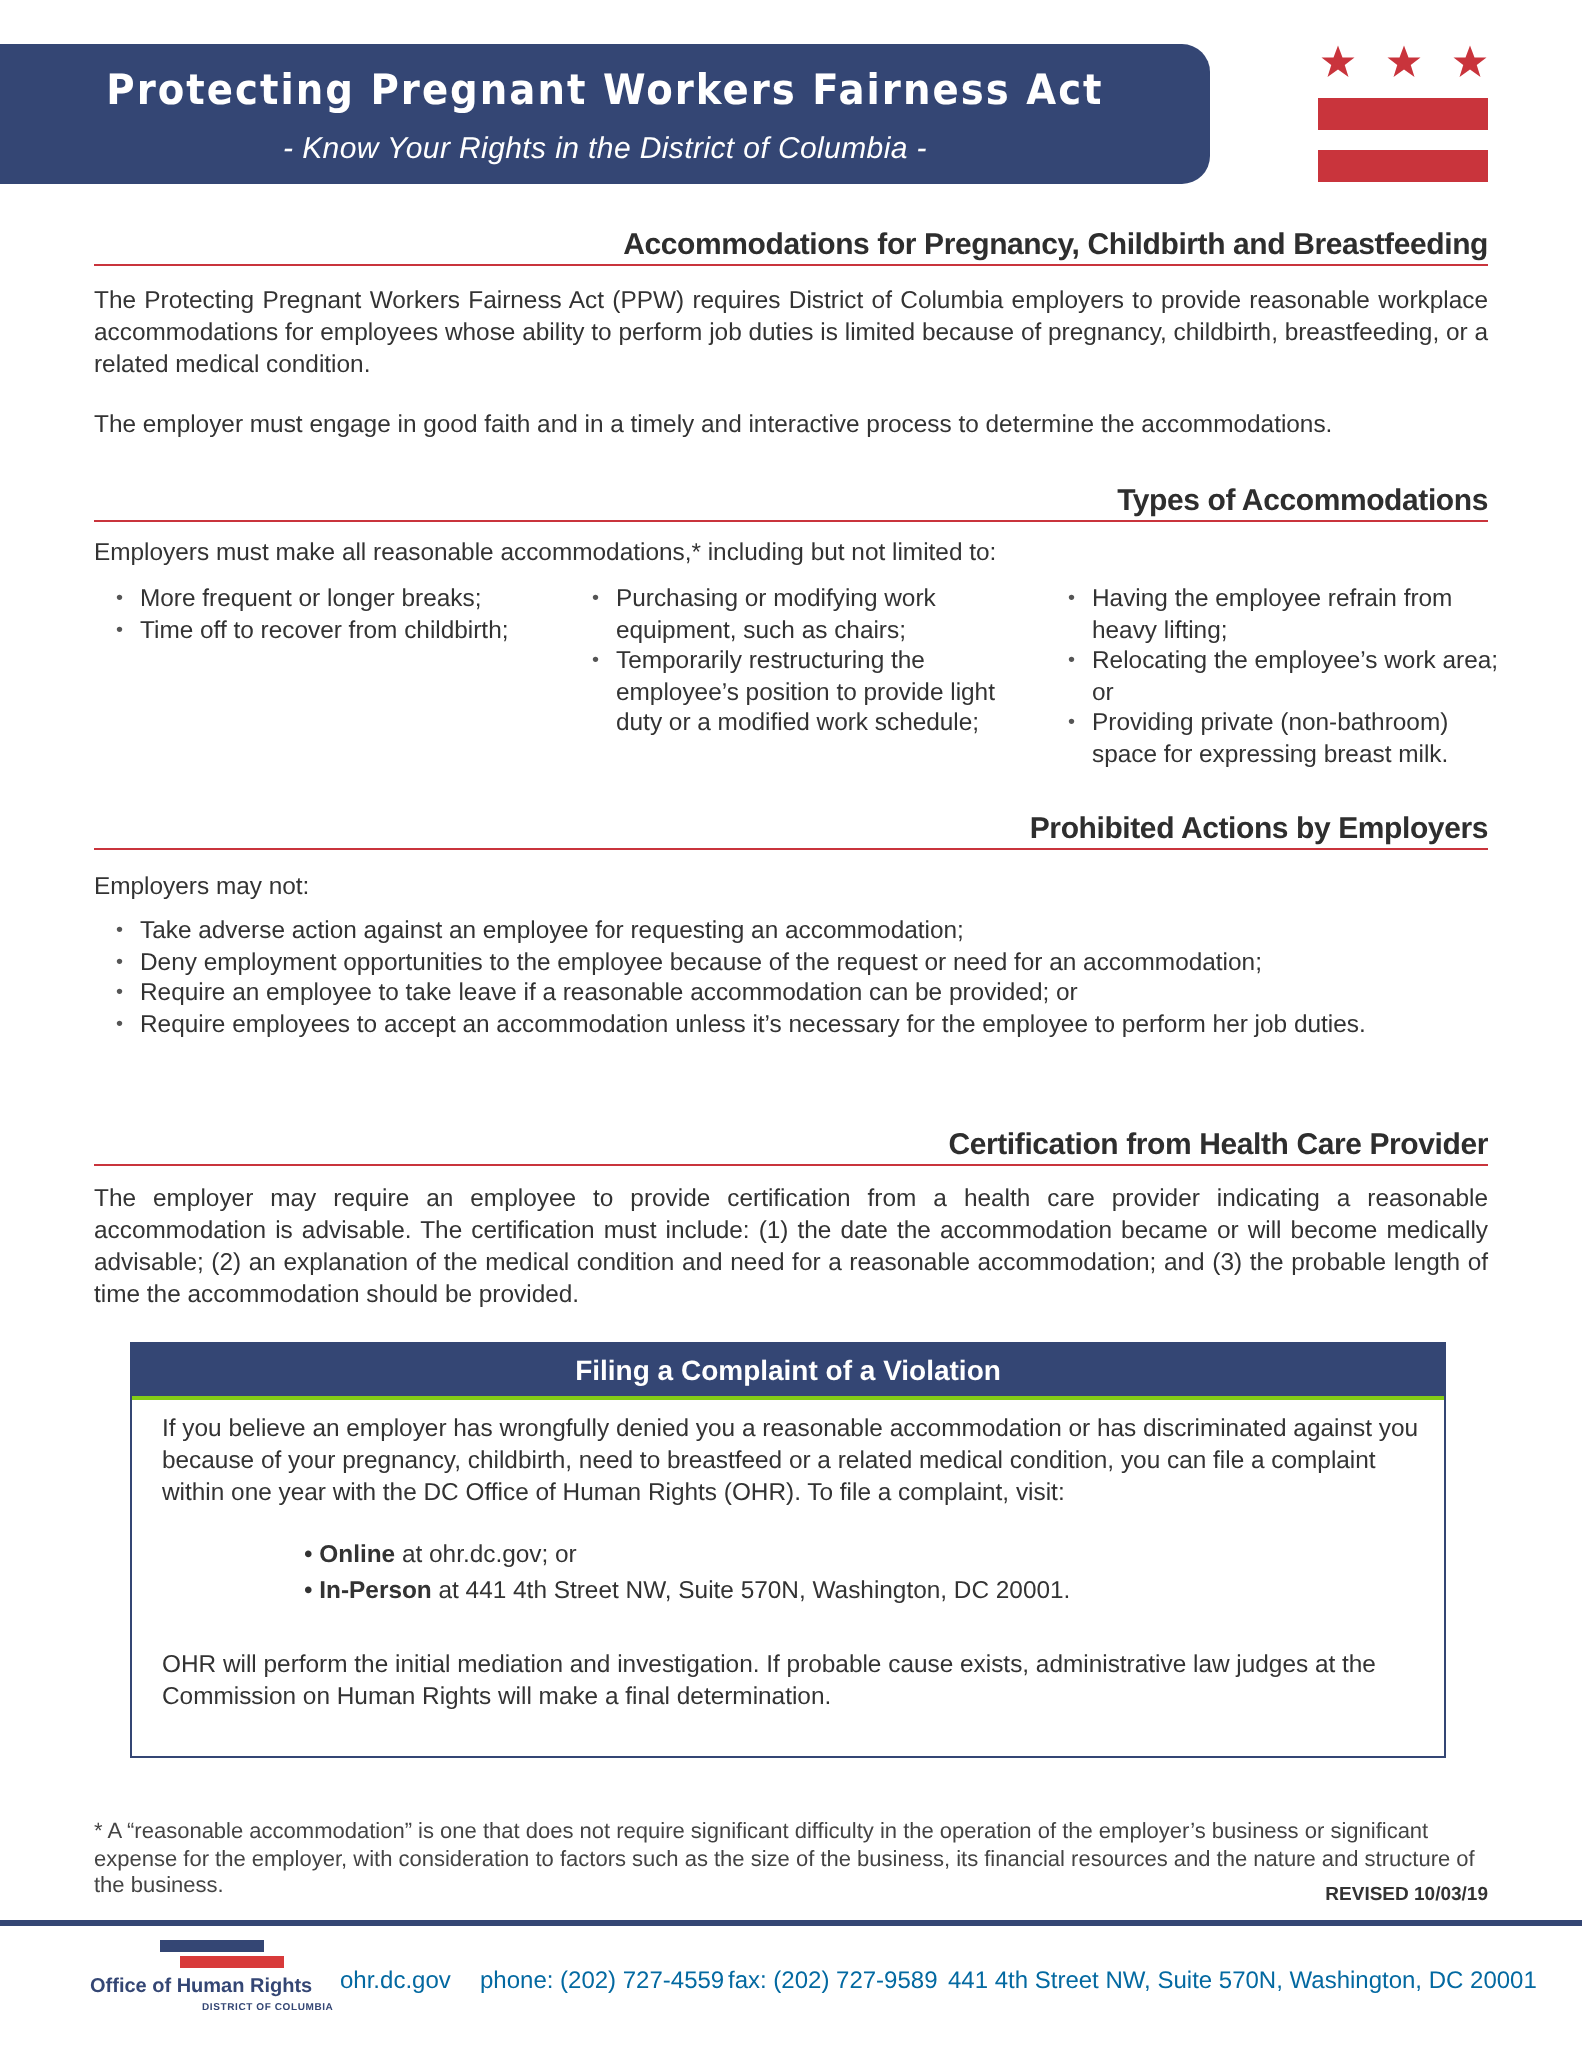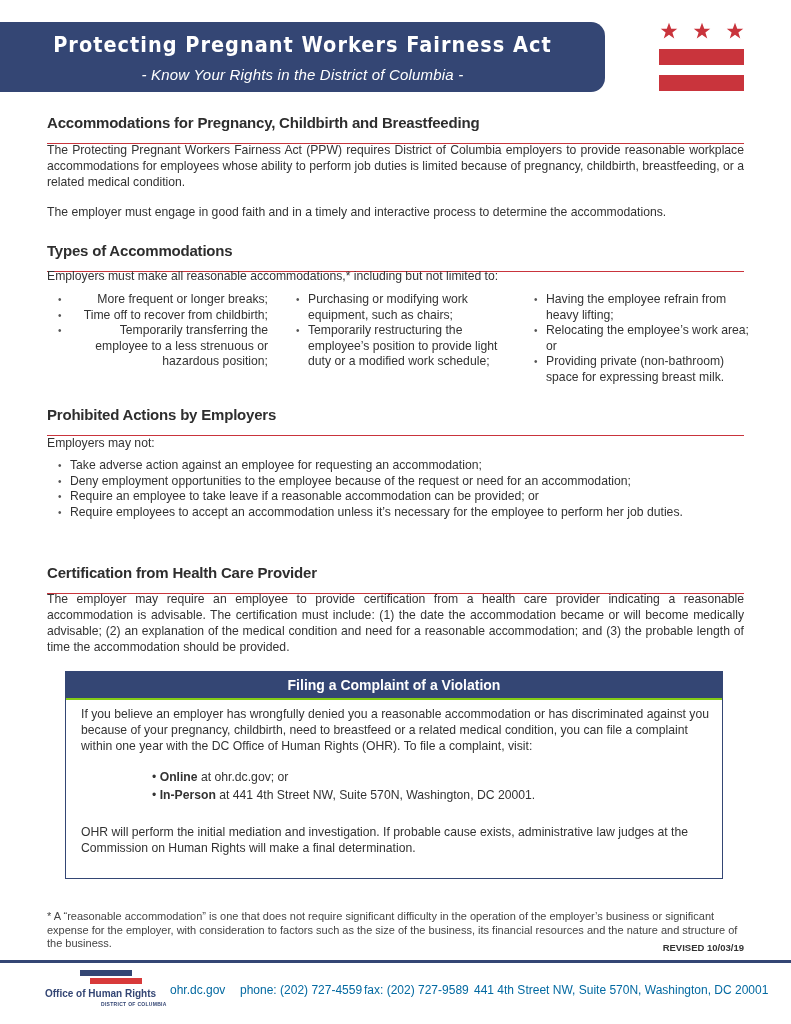--- a/index.html
+++ b/index.html
@@ -7,21 +7,21 @@
          font-family: "Liberation Sans", sans-serif; color: #2b2b2b; }
   .banner { position: absolute; left: 0; top: 22px; width: 605px; height: 70px;
             background: #344674; border-radius: 0 14px 14px 0; color: #fff; text-align: center; }
   .banner-title { position: absolute; left: 0; right: 0; top: 11px; font-size: 21px; font-weight: bold;
                   letter-spacing: 1.1px; font-family: "DejaVu Sans", sans-serif; transform: scaleX(0.92); }
   .banner-sub { position: absolute; left: 0; right: 0; top: 44px; font-size: 15px; font-style: italic; letter-spacing: 0.2px; }
   .flag { position: absolute; left: 659px; top: 22px; width: 85px; height: 70px; }
   .star { position: absolute; top: 0; width: 18px; height: 18px; }
   .bar { position: absolute; left: 0; width: 85px; height: 16px; background: #c9343c; }
   .section-h { position: absolute; left: 47px; width: 697px; font-size: 15px; font-weight: bold; color: #2e2e2e;
-               border-bottom: 1.5px solid #c9343c; padding-bottom: 12px; letter-spacing: -0.2px; }
+               border-bottom: 1.5px solid #c9343c; padding-bottom: 1px; letter-spacing: -0.2px; text-align: right; }
   .p { position: absolute; left: 47px; width: 697px; font-size: 12.2px; line-height: 16px; color: #333; text-align: justify; }
   .col { position: absolute; top: 292px; font-size: 12.2px; line-height: 15.5px; color: #333; }
   .col ul, .plist { margin: 0; padding: 0; list-style: none; }
   .col li, .plist li { position: relative; padding-left: 12px; }
   .col li::before, .plist li::before { content: "•"; position: absolute; left: 0; top: 0; font-size: 10px; color: #555; }
   .plist { position: absolute; left: 58px; top: 458px; width: 690px; font-size: 12.2px; line-height: 15.5px; color: #333; }
   .box { position: absolute; left: 65px; top: 671px; width: 656px; height: 206px; border: 1.5px solid #344674; }
   .box-head { position: absolute; left: 0; top: 0; right: 0; height: 26px; background: #344674; color: #fff;
               font-size: 14px; font-weight: bold; text-align: center; line-height: 26px; border-bottom: 2px solid #84cc16; }
   .box-p { position: absolute; left: 15px; width: 630px; font-size: 12.2px; line-height: 16px; color: #333; }
@@ -59,25 +59,24 @@
   <div class="bar" style="top:53px"></div>
 </div>
 
 <div class="section-h" style="top:114px">Accommodations for Pregnancy, Childbirth and Breastfeeding</div>
 <div class="p" style="top:142px">The Protecting Pregnant Workers Fairness Act (PPW) requires District of Columbia employers to provide reasonable workplace accommodations for employees whose ability to perform job duties is limited because of pregnancy, childbirth, breastfeeding, or a related medical condition.</div>
 <div class="p" style="top:204px">The employer must engage in good faith and in a timely and interactive process to determine the accommodations.</div>
 
 <div class="section-h" style="top:242px">Types of Accommodations</div>
 <div class="p" style="top:268px">Employers must make all reasonable accommodations,* including but not limited to:</div>
 
-<div class="col" style="left:58px; width:210px;text-align:right;">
+<div class="col" style="left:58px; width:210px;">
   <ul>
     <li>More frequent or longer breaks;</li>
     <li>Time off to recover from childbirth;</li>
-    <li>Temporarily transferring the employee to a less strenuous or hazardous position;</li>
   </ul>
 </div>
 <div class="col" style="left:296px; width:210px;">
   <ul>
     <li>Purchasing or modifying work equipment, such as chairs;</li>
     <li>Temporarily restructuring the employee’s position to provide light duty or a modified work schedule;</li>
   </ul>
 </div>
 <div class="col" style="left:534px; width:215px;">
   <ul>

